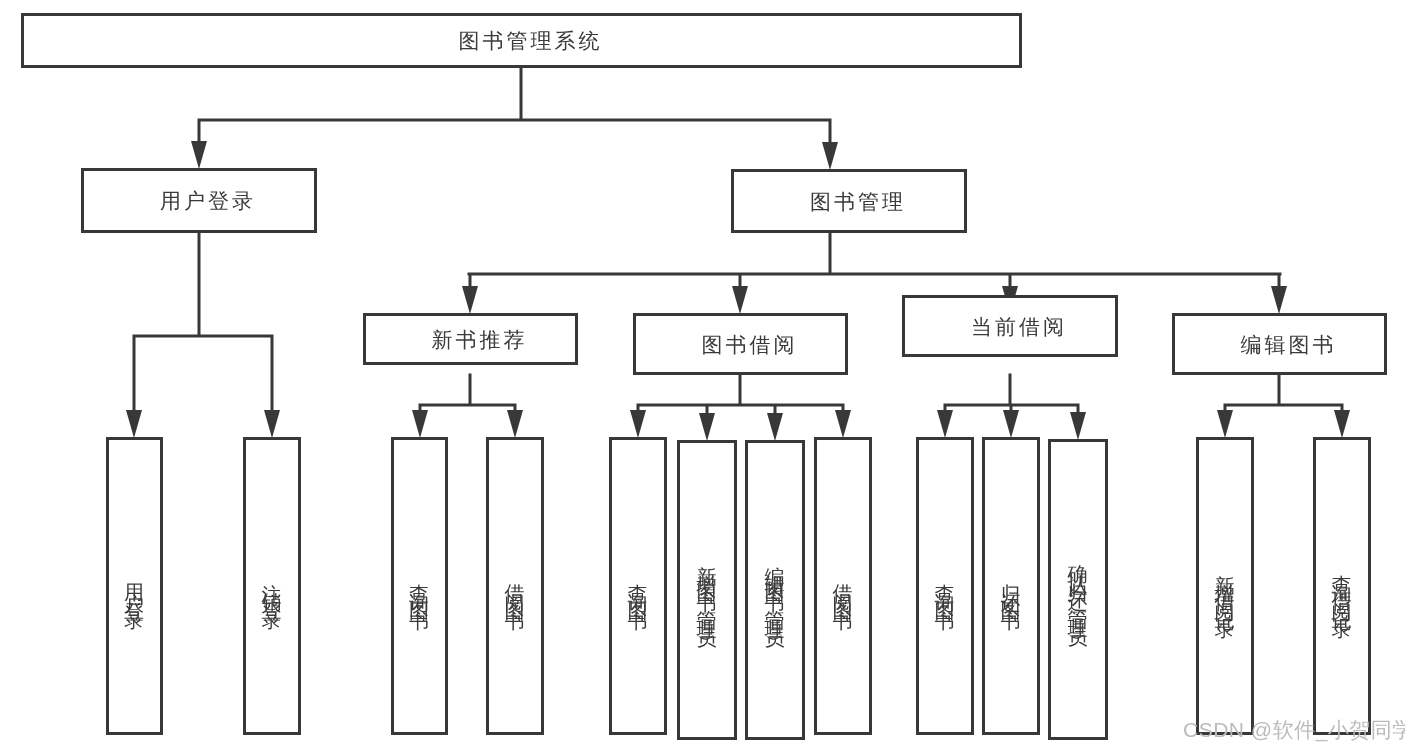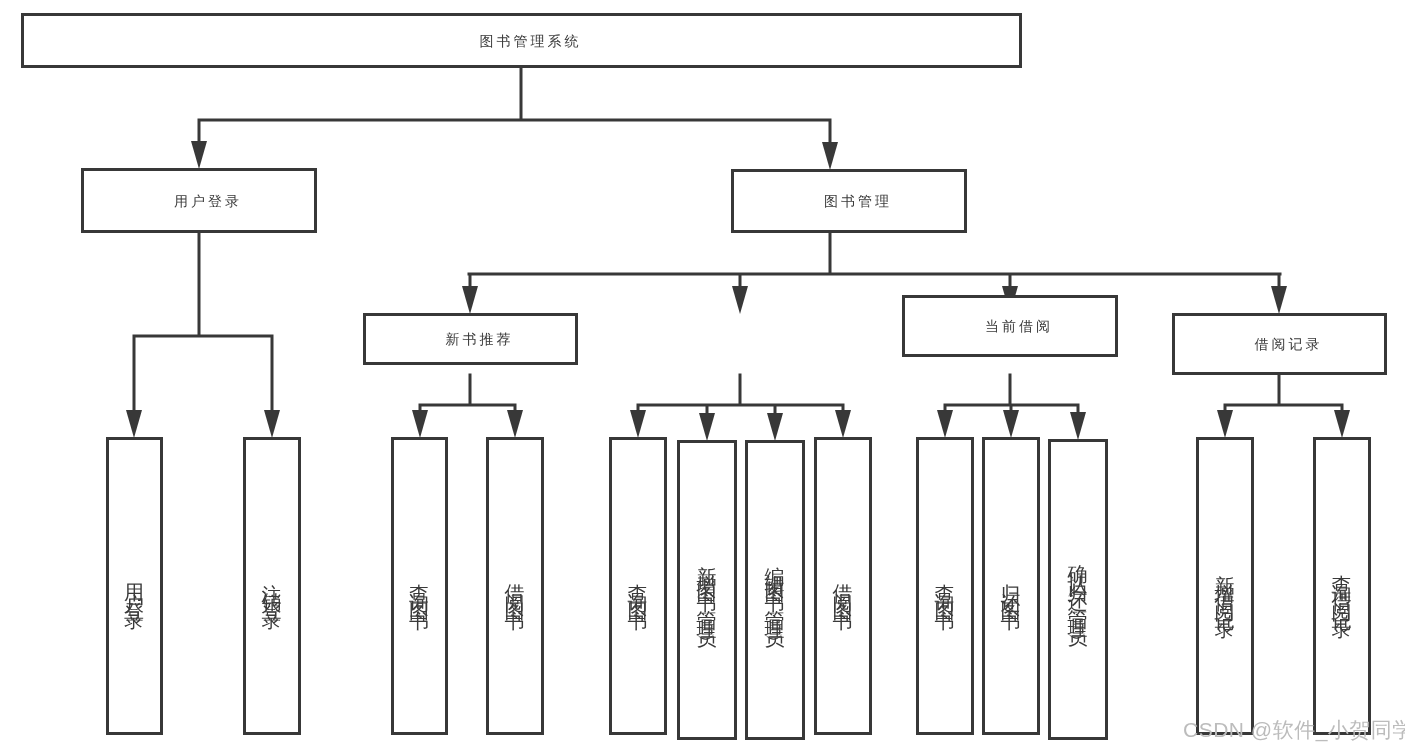--- a/index.html
+++ b/index.html
@@ -26,21 +26,21 @@
     box-sizing: border-box;
     border: 3px solid #383838;
     background: #ffffff;
     display: flex;
     align-items: center;
     justify-content: center;
     color: #3a3a3a;
     z-index: 2;
   }
   .node.h {
-    font-size: 14px;
+    font-size: 21px;
     letter-spacing: 3px;
     line-height: 1;
     white-space: nowrap;
     padding-left: 18px;
   }
   .node.v {
     font-size: 20px;
   }
   .node.v .vtext {
     writing-mode: vertical-rl;
@@ -102,25 +102,28 @@
   <div class="node h" style="left:81px; top:168px; width:236px; height:65px;">
     <span>用户登录</span>
   </div>
   <div class="node h" style="left:711px; top:169px; width:236px; height:64px;margin-left:20px;">
     <span>图书管理</span>
   </div>
 
   <div class="node h" style="left:363px; top:313px; width:215px; height:52px;">
     <span>新书推荐</span>
   </div>
+  <div class="node h" style="left:633px; top:313px; width:215px; height:62px;">
+    <span>图书借阅</span>
+  </div>
   <div class="node h" style="left:902px; top:295px; width:216px; height:62px;">
     <span>当前借阅</span>
   </div>
   <div class="node h" style="left:1172px; top:313px; width:215px; height:62px;">
-    <span>借阅记录</span>
+    <span>编辑图书</span>
   </div>
 
   <div class="node v" style="left:106px; top:437px; width:57px; height:298px;">
     <span class="vtext">用户登录</span>
   </div>
   <div class="node v" style="left:243px; top:437px; width:58px; height:298px;">
     <span class="vtext">注销登录</span>
   </div>
 
   <div class="node v" style="left:391px; top:437px; width:57px; height:298px;">

